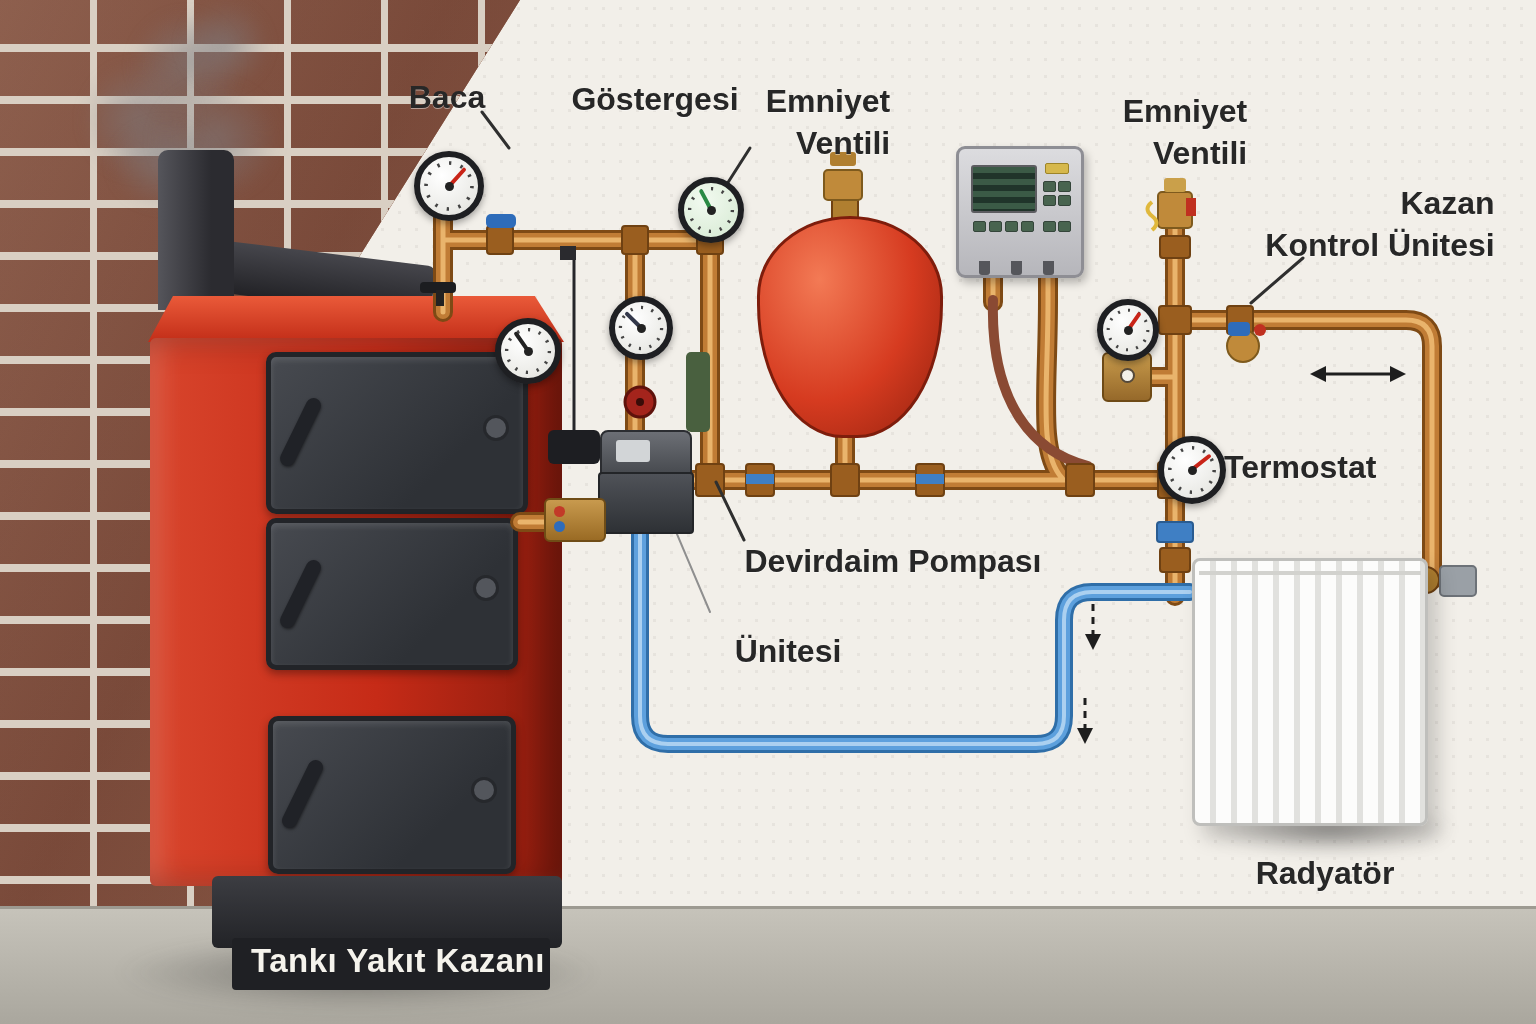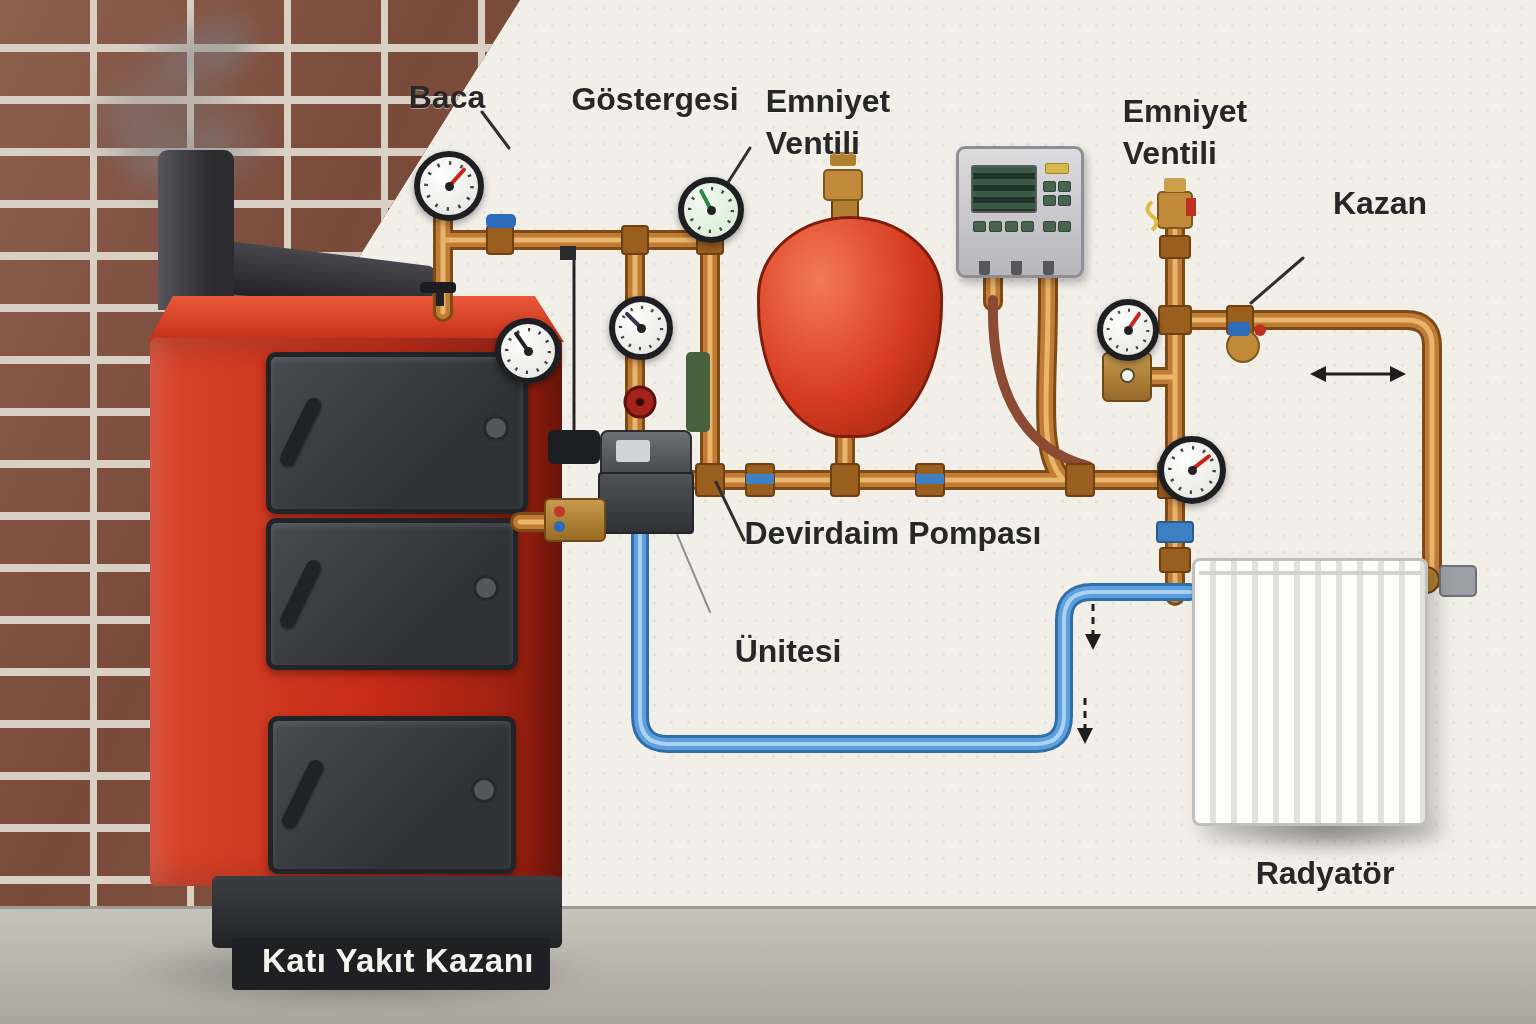--- a/index.html
+++ b/index.html
@@ -83,21 +83,21 @@
         background:radial-gradient(circle at 38% 32%,#ffffff,#eaeae6 70%,#d7d7d3);
         box-shadow:0 3px 7px rgba(0,0,0,.35);}
   .gauge svg{position:absolute;inset:0;width:100%;height:100%;}
   .needle{position:absolute;left:50%;bottom:50%;width:4px;margin-left:-2px;height:42%;
         background:#c92418;transform-origin:50% 100%;border-radius:2px;}
   .pin{position:absolute;left:50%;top:50%;width:9px;height:9px;margin:-4.5px;
         background:#222;border-radius:50%;}
 
   
   .lbl{position:absolute;transform:translateX(-50%);font-weight:700;font-size:32px;
-        color:#272727;text-align:left;line-height:1.32;white-space:nowrap;
+        color:#272727;text-align:right;line-height:1.32;white-space:nowrap;
         text-shadow:0 1px 0 rgba(255,255,255,.45);}
   .lbl-left{transform:none;text-align:left;}
   .plate-lbl{position:absolute;transform:translateX(-50%);font-weight:700;font-size:33px;
         color:#f5f3ec;white-space:nowrap;letter-spacing:.5px;}
 
   .overlay{position:absolute;left:0;top:0;pointer-events:none;}
   .cu-dark{stroke:#7e4a15;stroke-width:20;fill:none;stroke-linecap:round;stroke-linejoin:round;}
   .cu-mid{stroke:#c07c35;stroke-width:14;fill:none;stroke-linecap:round;stroke-linejoin:round;}
   .cu-hi{stroke:#e9b46c;stroke-width:5;fill:none;stroke-linecap:round;stroke-linejoin:round;}
   .bl-dark{stroke:#2f6ea8;stroke-width:18;fill:none;stroke-linecap:round;stroke-linejoin:round;}
@@ -138,21 +138,21 @@
       <div class="abs door-handle" style="left:22px;top:34px"></div>
       <div class="abs door-hinge" style="right:14px;top:52px"></div>
     </div>
     <div class="abs door" style="left:268px;top:716px;width:238px;height:148px">
       <div class="abs door-handle" style="left:22px;top:36px"></div>
       <div class="abs door-hinge" style="right:14px;top:56px"></div>
     </div>
 
     <div class="abs boiler-base"></div>
     <div class="abs boiler-step"></div>
-    <div class="plate-lbl" style="left:398px;top:942px">Katı Yakıt Kazanı</div>
+    <div class="plate-lbl" style="left:398px;top:942px">Tankı Yakıt Kazanı</div>
   </div>
 
   <svg class="overlay" width="1536" height="1024" viewBox="0 0 1536 1024">
     <defs>
       <path id="cu" d="M443,198 V312 M443,240 H710 M635,240 V458 M710,226 V480
                       M610,480 H1175 M845,428 V480 M520,522 H600
                       M1175,214 V596 M1175,320 H1406 Q1432,320 1432,346 V580
                       M1140,377 H1175 M993,272 V302 M1048,272 V302
                       M1048,300 C1048,392 1038,452 1062,478"></path>
     </defs>
@@ -321,22 +321,26 @@
   <div class="lbl" style="left:828px;top:80px">
     <div>Emniyet</div>
     <div>Ventili</div>
   </div>
   <div class="lbl" style="left:1185px;top:90px">
     <div>Emniyet</div>
     <div>Ventili</div>
   </div>
   <div class="lbl" style="left:1380px;top:182px">
     <div>Kazan</div>
-  </div>
-  <div class="lbl" style="left:893px;top:512px">
+    <div>Kontrol Ünitesi</div>
+  </div>
+  <div class="lbl lbl-left" style="left:1224px;top:446px">
+    <span>Termostat</span>
+  </div>
+  <div class="lbl" style="left:893px;top:540px">
     <span>Devirdaim Pompası</span>
   </div>
   <div class="lbl" style="left:788px;top:630px">
     <div>Ünitesi</div>
   </div>
   <div class="lbl" style="left:1325px;top:852px">
     <span>Radyatör</span>
   </div>
 
 </div>

